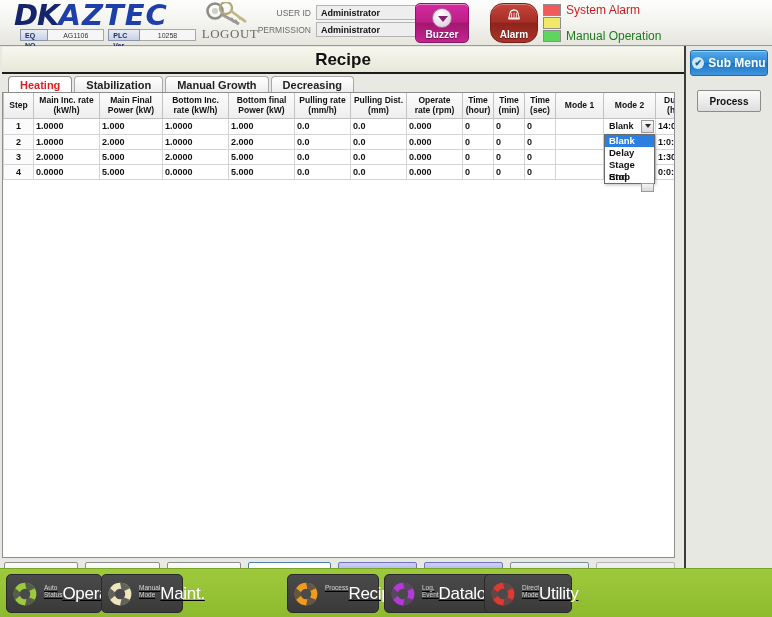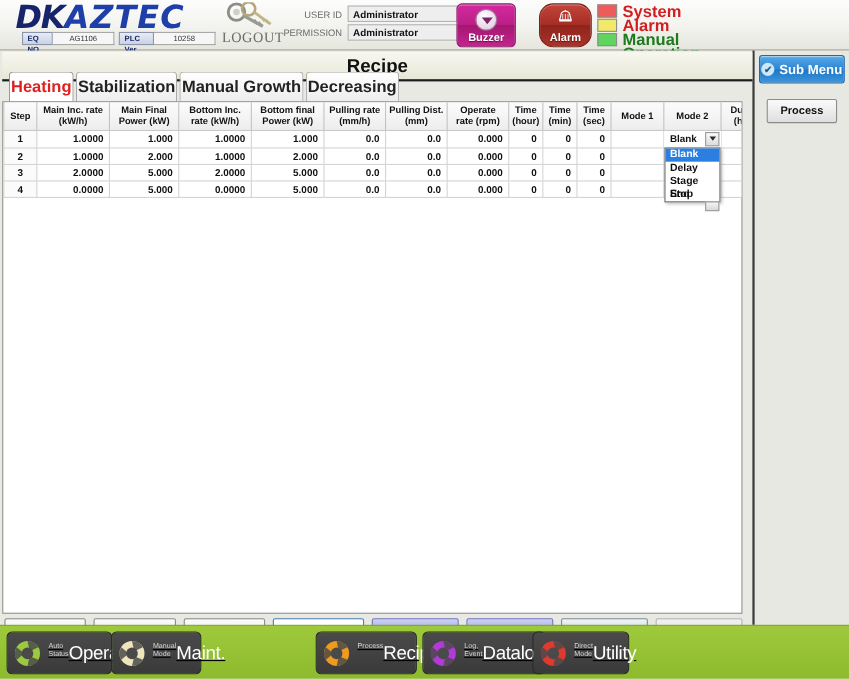--- a/index.html
+++ b/index.html
@@ -95,21 +95,21 @@
   }
   .alarm-lbl {
     position: absolute; bottom: 2px; width: 100%; text-align: center;
     font-size: 10px; font-weight: bold; color: #fff;
     text-shadow: 0 1px 1px rgba(0,0,0,.5);
   }
 
   .lamps { position: absolute; left: 543px; top: 4px; width: 18px; }
   .lamp { width: 18px; height: 12px; border: 1px solid #8d8d8d; margin-bottom: 1px; }
   .status-texts { position: absolute; left: 566px; top: 4px; width: 96px; }
-  .st-txt { font-size: 15px; font-weight: bold; height: 13px; line-height: 13px; }
+  .st-txt { font-size: 12px; font-weight: normal; height: 13px; line-height: 13px; }
   .st-red { color: #d21e1e; margin-bottom: 13px; }
   .st-grn { color: #1d7a1d; }
 
   .clock {
     position: absolute; left: 650px; top: 4px; width: 116px; height: 38px;
     background: #2e3034; border: 1px solid #55575c; border-radius: 3px;
     display: flex; padding: 2px; gap: 2px;
   }
   .clk-cell {
     flex: 1; background: linear-gradient(to bottom,#3c3e44 0%,#2a2c30 48%,#1b1d20 52%,#34363b 100%);
@@ -157,21 +157,21 @@
   .title-bar {
     position: absolute; left: 2px; top: 1px; width: 682px; height: 27px;
     background: linear-gradient(to bottom,#f7f7ef 0%,#e7e7d8 100%);
     border-bottom: 2px solid #1c1c1c;
     display: flex; align-items: center; justify-content: center;
   }
   .title-txt { font-size: 17px; font-weight: bold; color: #111; }
 
   .tabs { position: absolute; left: 8px; top: 29px; height: 18px; display: flex; align-items: flex-end; }
   .tab {
-    height: 28px; padding: 0 1px; font-size: 15px; font-weight: bold;
+    height: 17px; padding: 0 11px; font-size: 11px; font-weight: bold;
     background: linear-gradient(to bottom,#ffffff,#ececec);
     border: 1px solid #a9a9a9; border-bottom: none;
     border-radius: 4px 4px 0 0; color: #222;
     display: flex; align-items: center; margin-right: 2px; cursor: pointer;
   }
   .tab.active { color: #e02020; background: #fff; border-color: #8e8e8e; }
 
   .table-wrap {
     position: absolute; left: 2px; top: 46px; width: 673px; height: 466px;
     background: #fff; border: 1px solid #8e8e8e; overflow: hidden;
@@ -179,21 +179,21 @@
   table.recipe { width: 100%; border-collapse: collapse; table-layout: fixed; }
   table.recipe th {
     background: linear-gradient(to bottom,#fcfcfc,#ededed);
     border: 1px solid #c2c2c2; border-top: none;
     font-size: 8.5px; font-weight: bold; color: #111;
     height: 25px; padding: 1px 2px; line-height: 10px;
   }
   table.recipe td {
     border: 1px solid #d4d4d4;
     font-size: 9px; font-weight: bold; color: #111;
-    height: 15px; padding: 0 5px 0 2px; text-align: right;
+    height: 15px; padding: 0 5px 0 2px; text-align: left;
     background: #fff;
   }
   table.recipe td.step-c { text-align: center; padding: 0; background: #fbfbfb; }
   table.recipe td.mode-c { text-align: left; padding: 0; position: relative; }
 
   
   .combo {
     position: relative; margin: 0; height: 15px; width: 100%;
     background: #fff; display: flex; align-items: center;
   }

